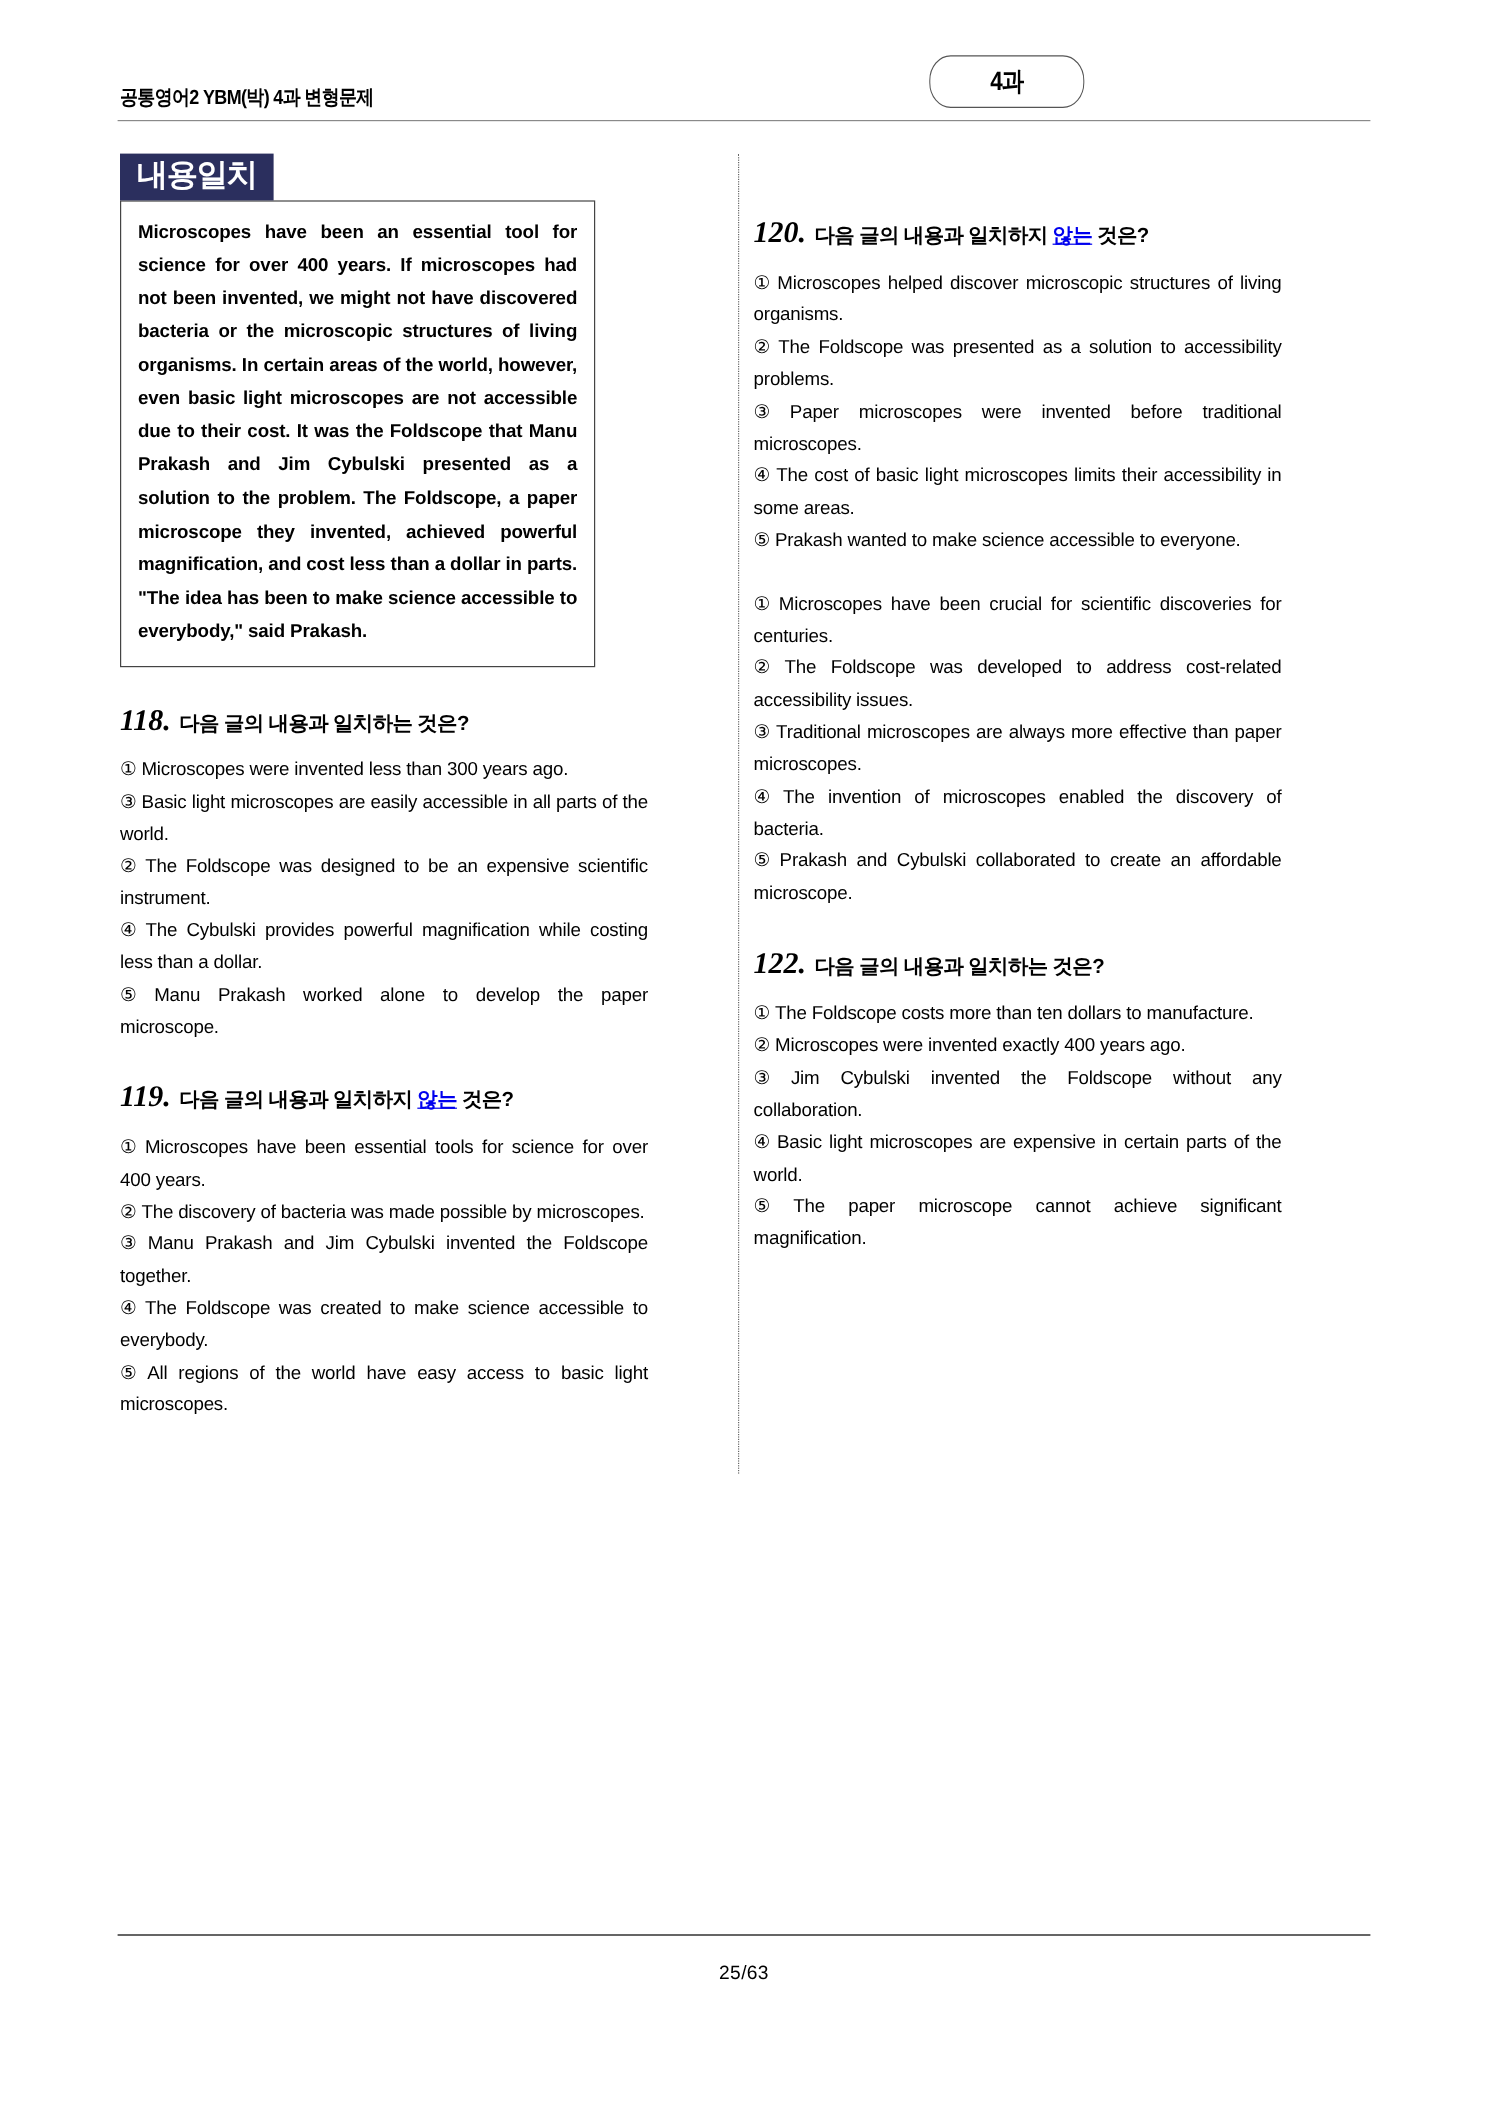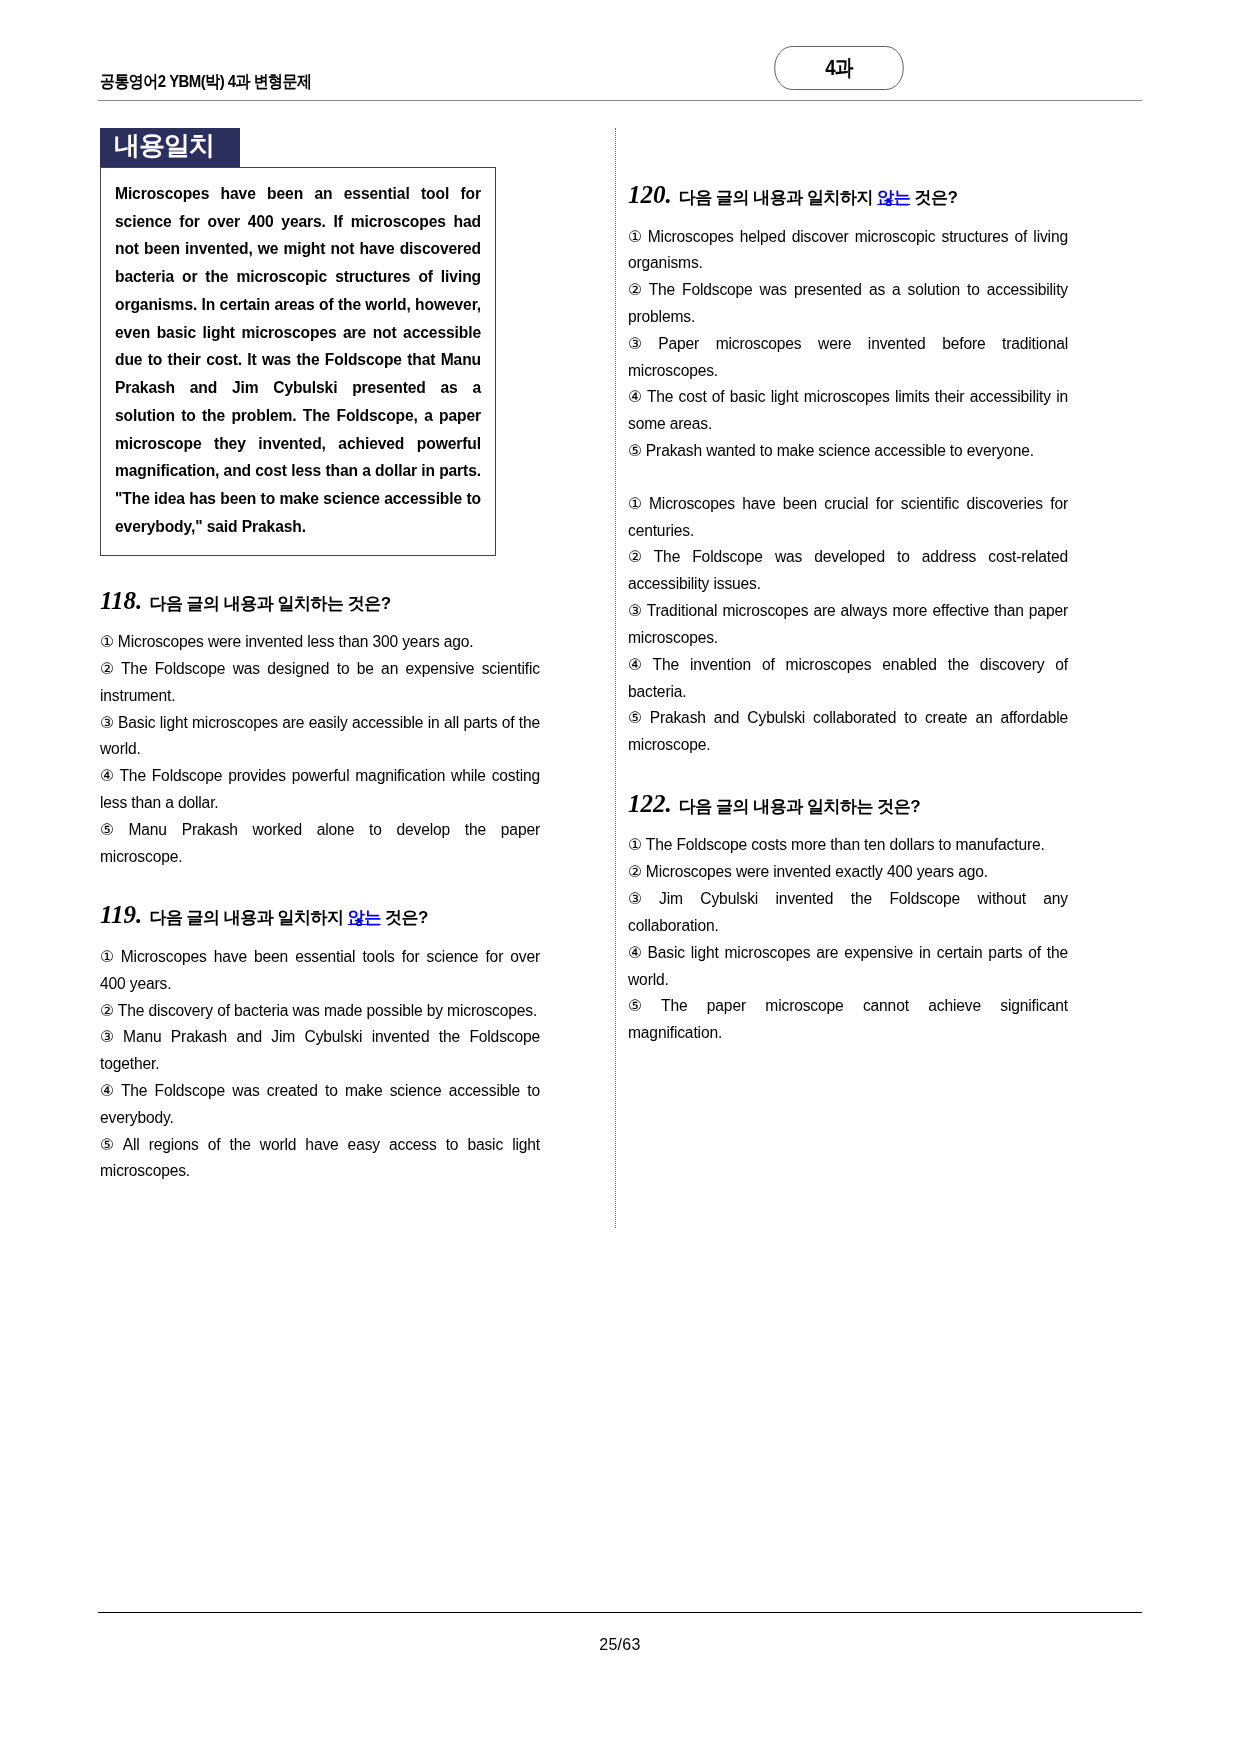--- a/index.html
+++ b/index.html
@@ -87,21 +87,21 @@
   }
 
   
   .section-label {
     display: inline-block;
     background: #2b2f5e;
     color: #ffffff;
     font-size: 26px;
     font-weight: bold;
     letter-spacing: -1px;
-    padding: 3px 26px 6px 14px;
+    padding: 3px 14px 6px 14px;
     margin-bottom: 0px;
     line-height: 1.15;
   }
 
   
   .passage-box {
     border: 1.2px solid #444444;
     padding: 12px 14px 14px 14px;
     box-sizing: border-box;
     width: 396px;
@@ -201,23 +201,23 @@
     <div class="passage-box">
       <p class="passage-text">Microscopes have been an essential tool for science for over 400 years. If microscopes had not been invented, we might not have discovered bacteria or the microscopic structures of living organisms. In certain areas of the world, however, even basic light microscopes are not accessible due to their cost. It was the Foldscope that Manu Prakash and Jim Cybulski presented as a solution to the problem. The Foldscope, a paper microscope they invented, achieved powerful magnification, and cost less than a dollar in parts. "The idea has been to make science accessible to everybody," said Prakash.</p>
     </div>
 
     
     <div class="question">
       <div class="q-head">
         <span class="q-num">118.</span><span>다음 글의 내용과 일치하는 것은?</span>
       </div>
       <p class="choice"><span class="circ">①</span><span>Microscopes were invented less than 300 years ago.</span></p>
+      <p class="choice"><span class="circ">③</span><span>Basic light microscopes are easily accessible in all parts of the world.</span></p>
       <p class="choice"><span class="circ">②</span><span>The Foldscope was designed to be an expensive scientific instrument.</span></p>
-      <p class="choice"><span class="circ">③</span><span>Basic light microscopes are easily accessible in all parts of the world.</span></p>
-      <p class="choice"><span class="circ">④</span><span>The Foldscope provides powerful magnification while costing less than a dollar.</span></p>
+      <p class="choice"><span class="circ">④</span><span>The Cybulski provides powerful magnification while costing less than a dollar.</span></p>
       <p class="choice"><span class="circ">⑤</span><span>Manu Prakash worked alone to develop the paper microscope.</span></p>
     </div>
 
     
     <div class="question">
       <div class="q-head">
         <span class="q-num">119.</span><span>다음 글의 내용과 일치하지 </span><span class="neg">않는</span><span> 것은?</span>
       </div>
       <p class="choice"><span class="circ">①</span><span>Microscopes have been essential tools for science for over 400 years.</span></p>
       <p class="choice"><span class="circ">②</span><span>The discovery of bacteria was made possible by microscopes.</span></p>

